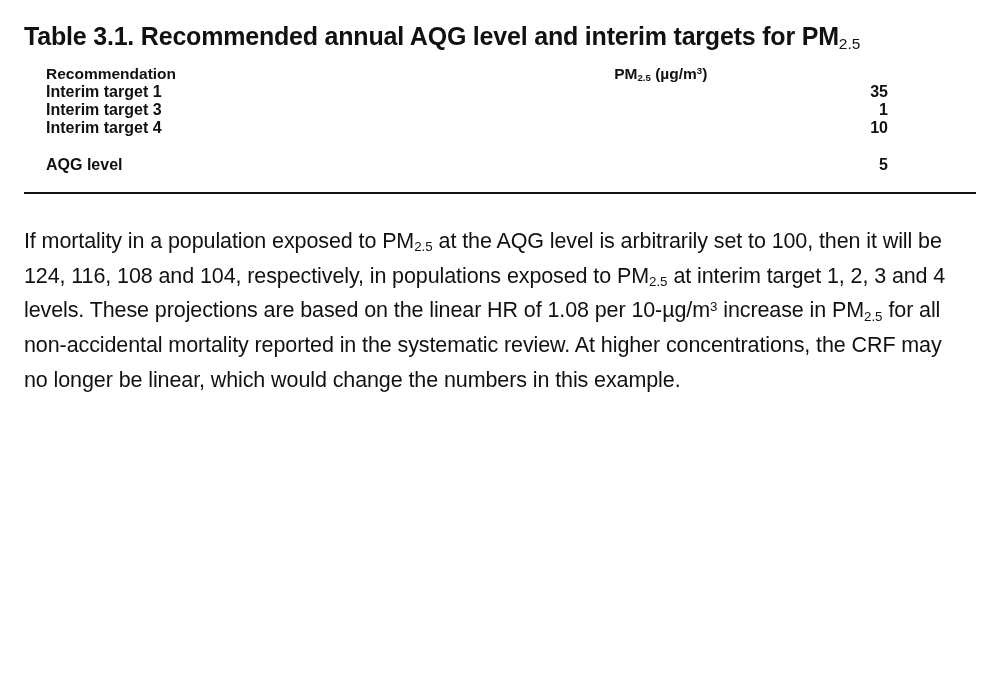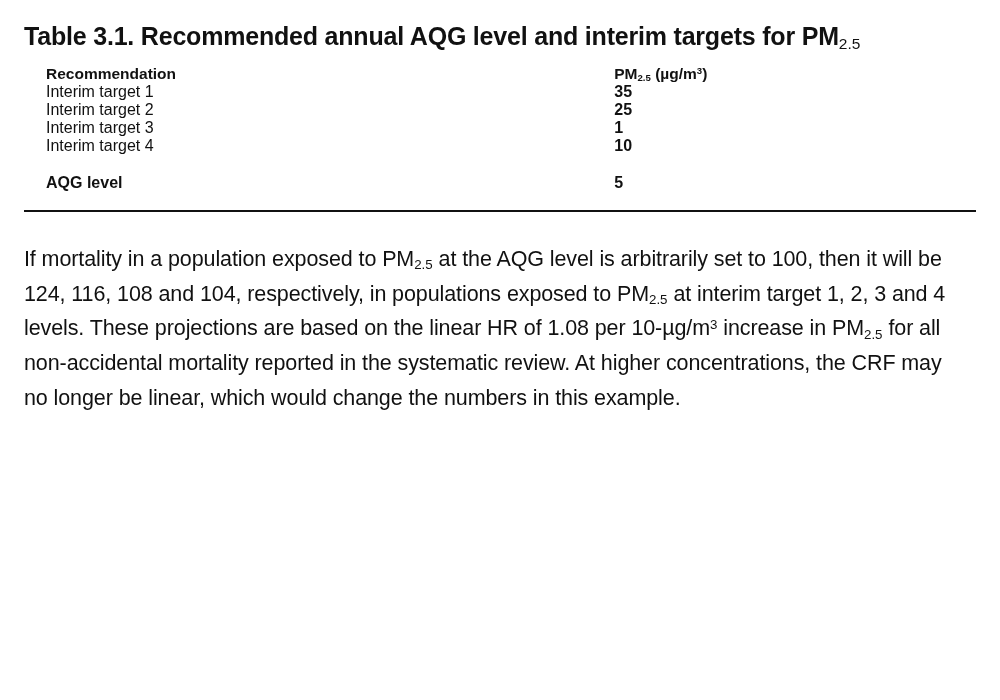--- a/index.html
+++ b/index.html
@@ -73,22 +73,22 @@
     border-bottom: 2.5px solid #111111;
   }
   thead th.left  { text-align: left;  padding-left: 22px; margin-top: 32px; }
   thead th.right { text-align: left; padding-right: 88px; }
 
   tbody td {
     font-size: 16px;
     padding: 17px 0 16px 0;
     border-bottom: 2px solid #111111;
   }
-  tbody tr td.left  { text-align: left;  padding-left: 22px; font-weight: 400; }
-  tbody tr td.right { text-align: left; padding-right: 88px; font-weight: bold; }
+  tbody tr td.left  { text-align: left;  padding-left: 22px; font-weight: 700; }
+  tbody tr td.right { text-align: right; padding-right: 88px; font-weight: bold; }
 
   tbody tr.total td {
     font-weight: bold;
     border-bottom: 2.5px solid #111111;
     padding-top: 19px;
     padding-bottom: 18px;
   }
   tbody tr.total td.left { font-weight: bold; }
 
   
@@ -121,24 +121,20 @@
         <th class="left">Recommendation</th>
         <th class="right"><span>PM</span><sub>2.5</sub><span> (µg/m</span><sup>3</sup><span>)</span></th>
       </tr>
     </thead>
     <tbody>
       <tr>
         <td class="left">Interim target 1</td>
         <td class="right">35</td>
       </tr>
       <tr>
-        <td class="left">Interim target 2</td>
-        <td class="right">25</td>
-      </tr>
-      <tr>
         <td class="left">Interim target 3</td>
         <td class="right">1</td>
       </tr>
       <tr>
         <td class="left">Interim target 4</td>
         <td class="right">10</td>
       </tr>
       <tr class="total">
         <td class="left">AQG level</td>
         <td class="right">5</td>

